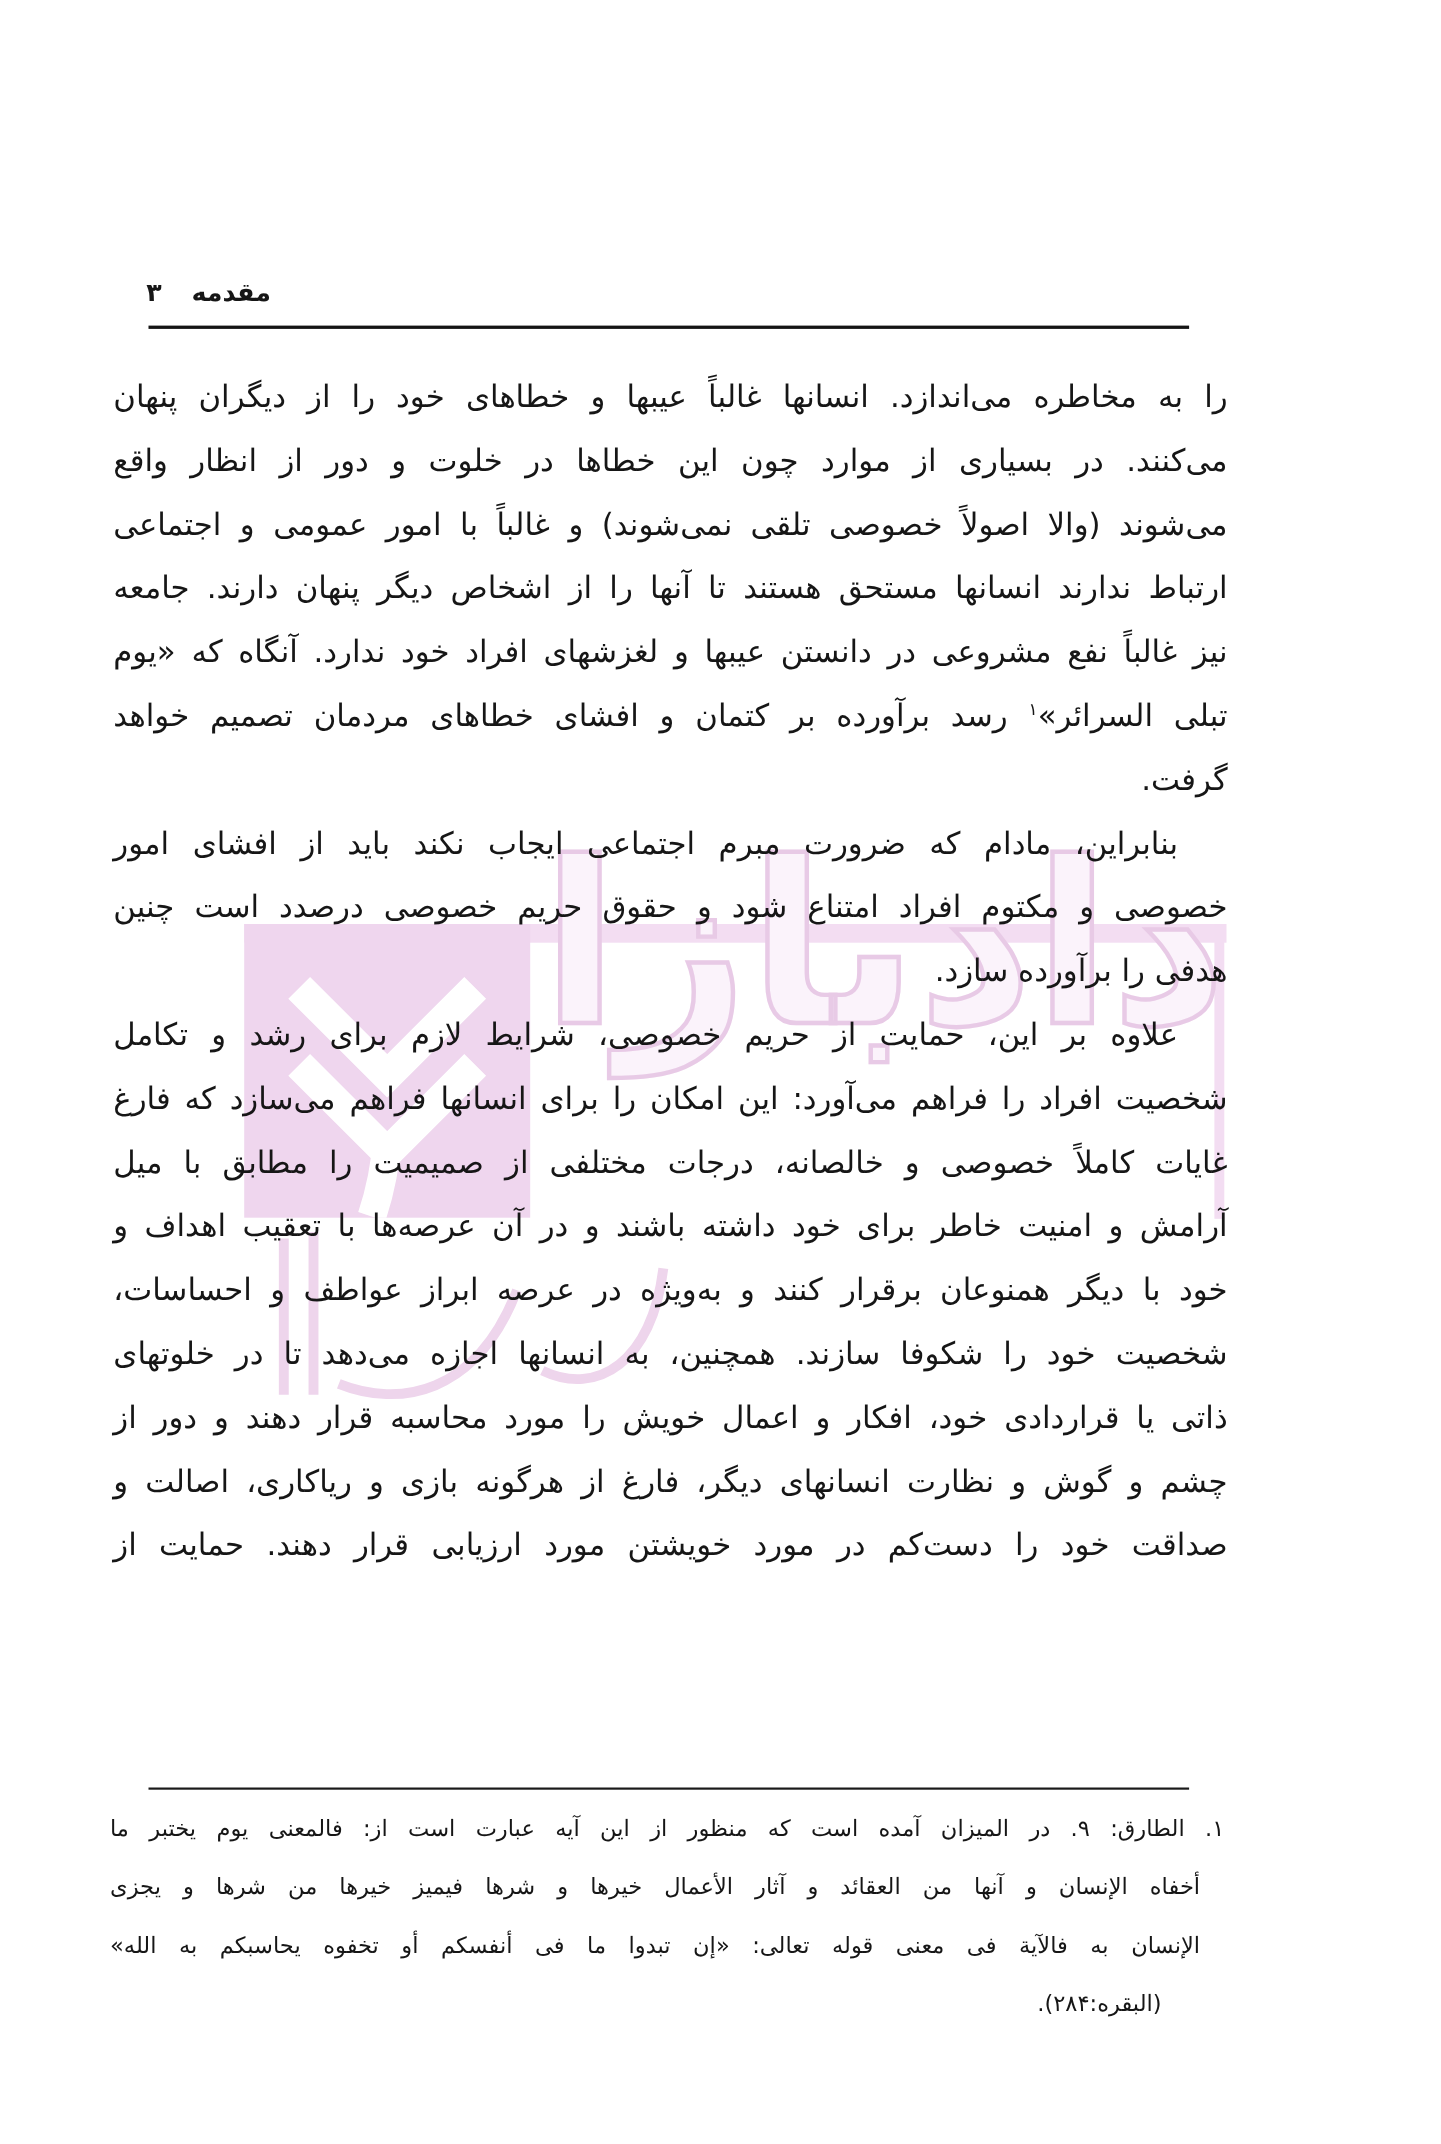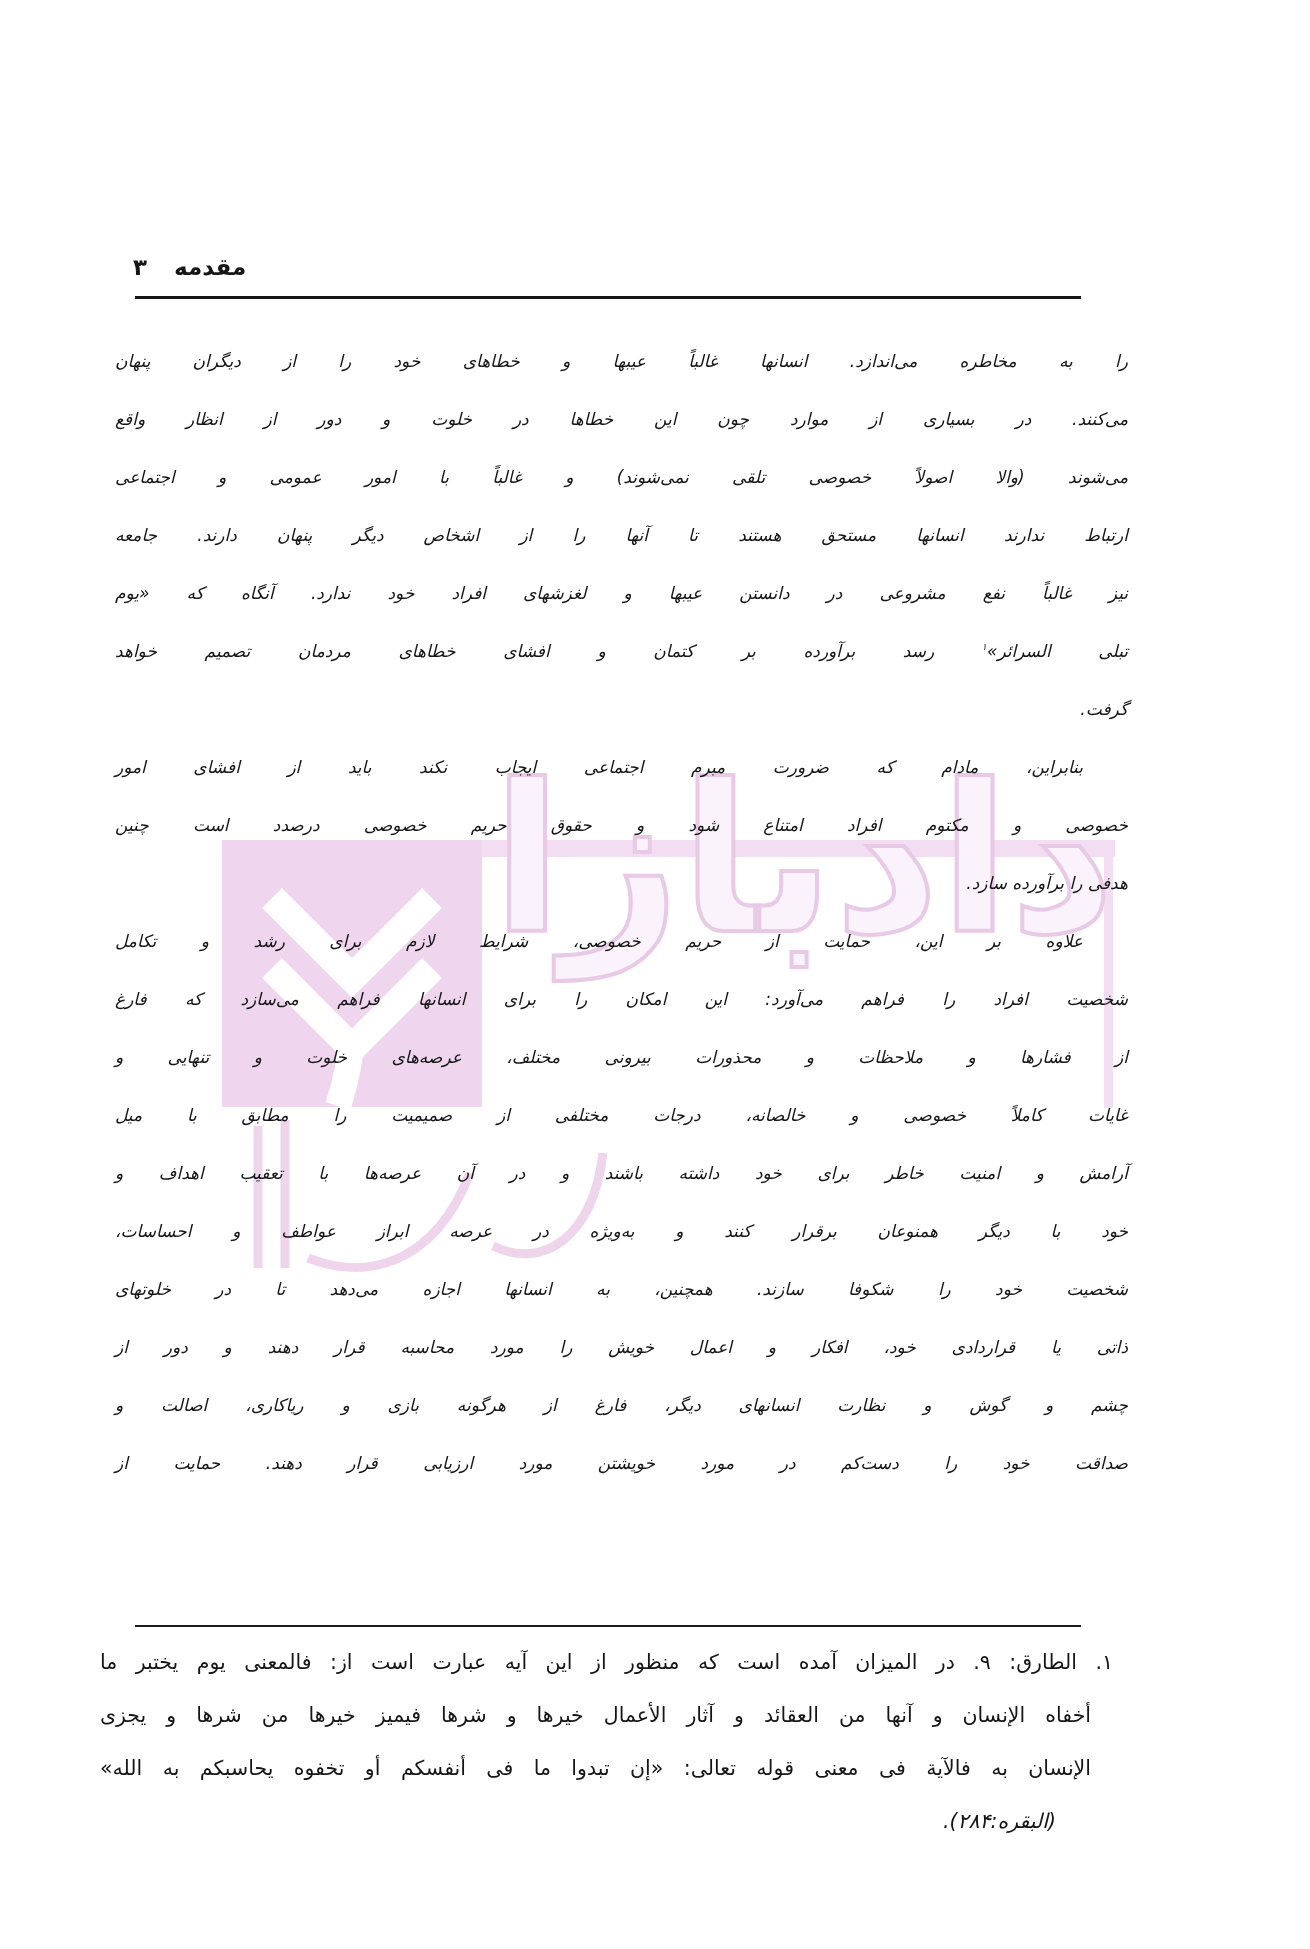--- a/index.html
+++ b/index.html
@@ -44,41 +44,41 @@
     position: absolute; left: 133px; top: 250px;
     display: flex; align-items: baseline; gap: 27px;
     font-size: 23px; font-weight: bold; line-height: 34px;
   }
   .head-rule {
     position: absolute; left: 135px; top: 296px;
     width: 946px; height: 3px; background: #151515;
   }
 
   .body-text {
-    position: absolute; left: 115px; top: 332px; width: 1013px;
+    position: absolute; left: 103px; top: 332px; width: 1013px;
     direction: rtl;
-    font-size: 17px; line-height: 58px; font-style: italic;
+    font-size: 28px; line-height: 58px;
   }
   .line { text-align: justify; text-align-last: justify; height: 58px; overflow: visible; }
   .line.indent { padding-right: 45px; }
   .line.end { text-align: left; text-align-last: right; }
   sup.fn-ref { font-size: 0.55em; vertical-align: super; line-height: 0; }
 
   .foot-rule {
     position: absolute; left: 135px; top: 1625px;
     width: 946px; height: 2px; background: #1a1a1a;
   }
   .footnote {
     position: absolute; left: 100px; top: 1636px; width: 1013px;
     direction: rtl;
     font-size: 20.5px; line-height: 53px;
   }
   .fline { text-align: justify; text-align-last: justify; height: 53px; }
   .fline.cont { padding-right: 22px; }
-  .fline.end { text-align: right; text-align-last: right; padding-right: 57px; font-style: italic; }
+  .fline.end { text-align: right; text-align-last: right; padding-right: 57px; }
 </style>
 </head>
 <body>
 
 <div class="page">
 
   <div class="watermark">
     <div class="wm-strip"></div>
     <div class="wm-right-frame"></div>
     <div class="wm-wordmark">دادبازار</div>
@@ -113,21 +113,20 @@
       <div class="line">می‌شوند (والا اصولاً خصوصی تلقی نمی‌شوند) و غالباً با امور عمومی و اجتماعی</div>
       <div class="line">ارتباط ندارند انسانها مستحق هستند تا آنها را از اشخاص دیگر پنهان دارند. جامعه</div>
       <div class="line">نیز غالباً نفع مشروعی در دانستن عیبها و لغزشهای افراد خود ندارد. آنگاه که «یوم</div>
       <div class="line"><span>تبلی السرائر»</span><sup class="fn-ref">۱</sup><span> رسد برآورده بر کتمان و افشای خطاهای مردمان تصمیم خواهد</span></div>
       <div class="line end">گرفت.</div>
       <div class="line indent">بنابراین، مادام که ضرورت مبرم اجتماعی ایجاب نکند باید از افشای امور</div>
       <div class="line">خصوصی و مکتوم افراد امتناع شود و حقوق حریم خصوصی درصدد است چنین</div>
       <div class="line end">هدفی را برآورده سازد.</div>
       <div class="line indent">علاوه بر این، حمایت از حریم خصوصی، شرایط لازم برای رشد و تکامل</div>
       <div class="line">شخصیت افراد را فراهم می‌آورد: این امکان را برای انسانها فراهم می‌سازد که فارغ</div>
-      <div class="line">از فشارها و ملاحظات و محذورات بیرونی مختلف، عرصه‌های خلوت و تنهایی و</div>
       <div class="line">غایات کاملاً خصوصی و خالصانه، درجات مختلفی از صمیمیت را مطابق با میل</div>
       <div class="line">آرامش و امنیت خاطر برای خود داشته باشند و در آن عرصه‌ها با تعقیب اهداف و</div>
       <div class="line">خود با دیگر همنوعان برقرار کنند و به‌ویژه در عرصه ابراز عواطف و احساسات،</div>
       <div class="line">شخصیت خود را شکوفا سازند. همچنین، به انسانها اجازه می‌دهد تا در خلوتهای</div>
       <div class="line">ذاتی یا قراردادی خود، افکار و اعمال خویش را مورد محاسبه قرار دهند و دور از</div>
       <div class="line">چشم و گوش و نظارت انسانهای دیگر، فارغ از هرگونه بازی و ریاکاری، اصالت و</div>
       <div class="line">صداقت خود را دست‌کم در مورد خویشتن مورد ارزیابی قرار دهند. حمایت از</div>
     </div>
 
     <div class="foot-rule"></div>

